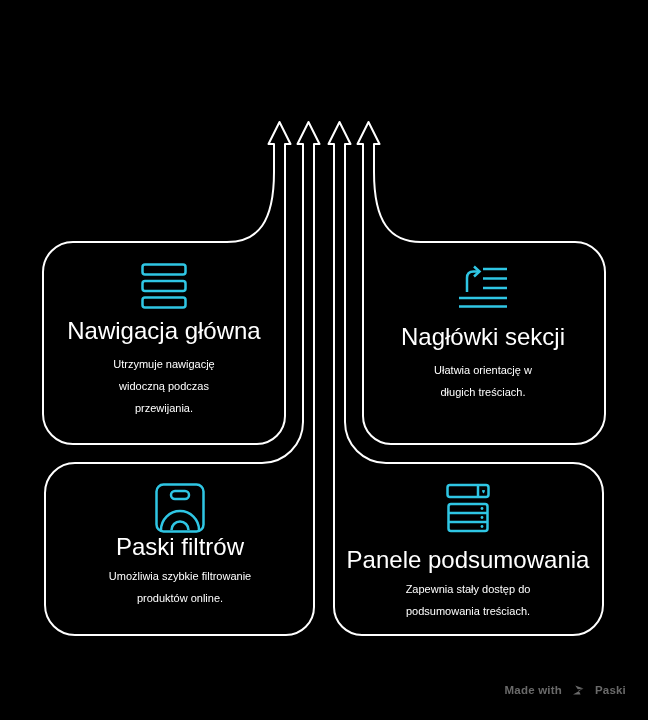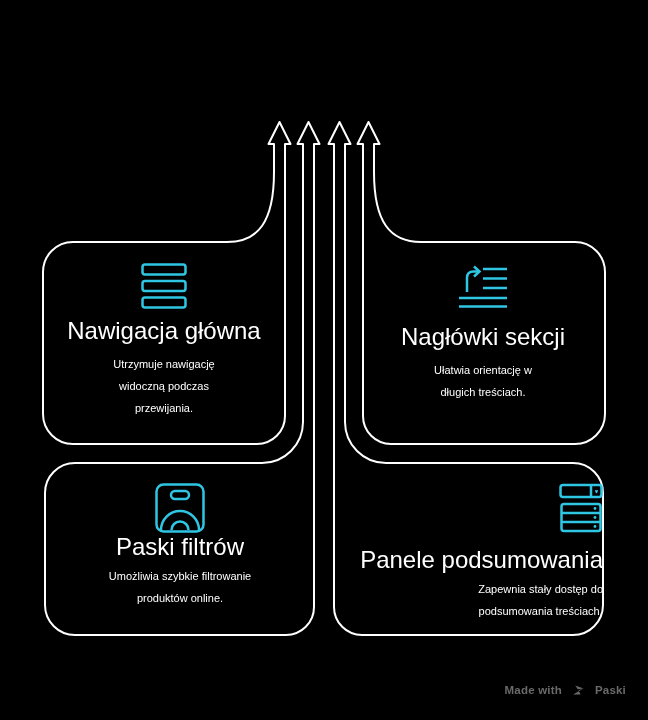--- a/index.html
+++ b/index.html
@@ -89,21 +89,21 @@
       <rect x="1.5" y="1.5" width="47" height="47" rx="7"></rect>
       <rect x="16" y="8" width="18" height="8" rx="4"></rect>
       <path d="M 6 47 A 19 19 0 0 1 44 47"></path>
       <path d="M 16.5 47 A 8.5 8.5 0 0 1 33.5 47"></path>
     </svg>
     <div class="title" style="">Paski filtrów</div>
     <div class="desc" style="margin-top:4px">Umożliwia szybkie filtrowanie
 produktów online.</div>
   </div>
 
-  <div class="card" style="left:333px;top:463px;width:270px;height:172px;align-items:flex-end;">
+  <div class="card" style="left:333px;top:463px;width:270px;height:172px;">
     <svg class="icon" width="44" height="50" viewBox="0 0 44 50" style="margin-top:20px" fill="none" stroke="var(--accent)" stroke-width="2.5">
       <rect x="1.5" y="2" width="41" height="12" rx="2.5"></rect>
       <line x1="32" y1="2" x2="32" y2="14"></line>
       <path d="M37.5 10.6 C35.4 8.4 35.8 6.2 37.5 7.3 C39.2 6.2 39.6 8.4 37.5 10.6 Z" fill="var(--accent)" stroke="none"></path>
       <rect x="2.5" y="21" width="39" height="27" rx="2.5"></rect>
       <line x1="2.5" y1="30" x2="41.5" y2="30"></line>
       <line x1="2.5" y1="39" x2="41.5" y2="39"></line>
       <circle cx="36" cy="25.5" r="1.4" fill="var(--accent)" stroke="none"></circle>
       <circle cx="36" cy="34.5" r="1.4" fill="var(--accent)" stroke="none"></circle>
       <circle cx="36" cy="43.5" r="1.4" fill="var(--accent)" stroke="none"></circle>

